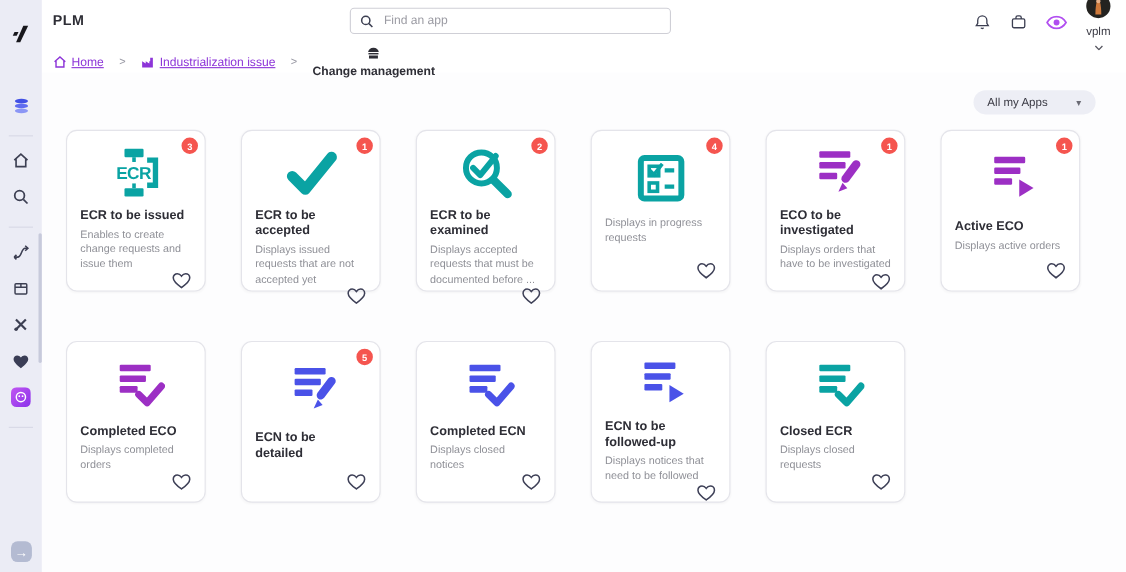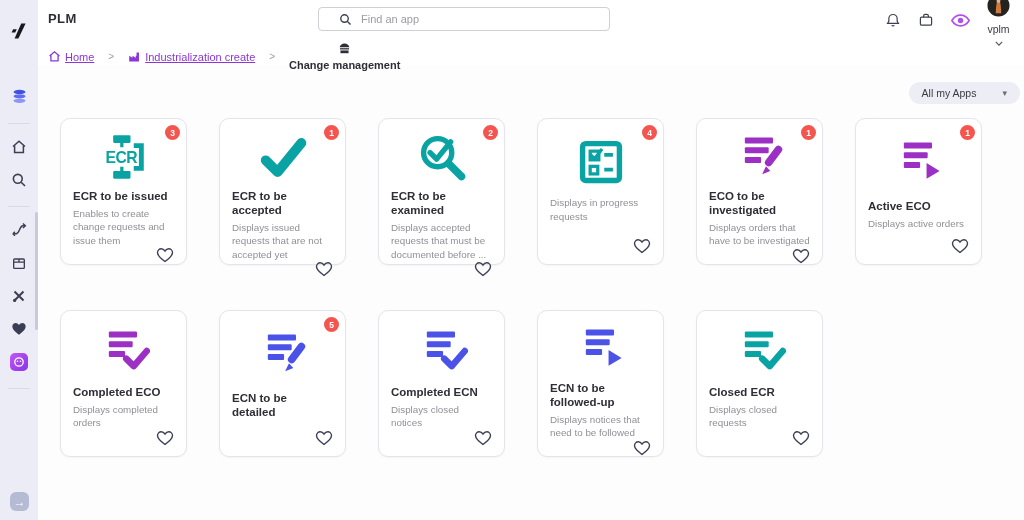--- a/index.html
+++ b/index.html
@@ -13,38 +13,38 @@
   .side-item{height:17px;margin:8px 0;display:flex;align-items:center;justify-content:center;cursor:pointer;}
   .side-div{width:22px;height:1px;background:#d7d9e6;margin:8px 0;}
   .side-scroll{position:absolute;right:0;top:212px;width:3px;height:118px;background:#c7cadb;border-radius:2px;}
   .expand-btn{position:absolute;left:10px;bottom:9px;width:19px;height:19px;border-radius:6px;
               background:#b4bbd2;color:#fff;display:flex;align-items:center;justify-content:center;
               font-size:12px;cursor:pointer;}
   
   .topbar{position:absolute;left:38px;top:0;right:0;height:66px;background:#fff;}
   .app-title{position:absolute;left:10px;top:11px;font-size:13px;font-weight:bold;letter-spacing:.4px;}
   .search{position:absolute;left:280px;top:7px;width:292px;height:24px;border:1px solid #cfcfd6;
-          border-radius:4px;display:flex;align-items:center;box-sizing:border-box;padding:0 20px;background:#fff;}
+          border-radius:4px;display:flex;align-items:center;box-sizing:border-box;padding:0 8px;background:#fff;}
   .search svg{flex:0 0 auto;margin-right:7px;}
   .search input{border:none;outline:none;flex:1;font-size:11px;font-family:"Liberation Sans",sans-serif;color:#444;}
   .search input::placeholder{color:#9b9ba3;}
   .top-actions{position:absolute;right:14px;top:0;height:40px;display:flex;align-items:center;gap:17px;}
   .ta{display:flex;align-items:center;cursor:pointer;}
   .user{display:flex;align-items:center;gap:6px;cursor:pointer;flex-direction:column;}
   .user-name{font-size:10.5px;color:#3a3a44;}
   
   .breadcrumb{position:absolute;left:10px;top:42px;display:flex;align-items:center;gap:14px;font-size:11px;}
   .crumb{display:flex;align-items:center;gap:4px;}
   .crumb .bc-label{cursor:pointer;}
   .crumb-link{color:#8d35d8;}
   .crumb-link .bc-label{text-decoration:underline;}
   .crumb-current{color:#2e2e36;font-weight:bold;flex-direction:column;}
   .bc-sep{color:#9a9aa5;font-size:10px;}
   
-  .filter-pill{position:absolute;right:4px;top:82px;height:22px;padding:0 13px;border-radius:12px;
+  .filter-pill{position:absolute;right:28px;top:82px;height:22px;padding:0 13px;border-radius:12px;
                background:#edeef5;display:flex;align-items:center;gap:26px;font-size:10.5px;color:#3a3a44;
                cursor:pointer;}
   .filter-caret{font-size:9px;color:#6a6a74;}
   
   .grid{position:absolute;left:60px;top:118px;display:grid;grid-template-columns:repeat(6,127px);
         column-gap:32px;row-gap:45px;}
   .card{width:127px;height:147px;background:#fff;border:1px solid #e4e4ea;border-radius:10px;
         box-sizing:border-box;padding:10px 12px;display:flex;flex-direction:column;position:relative;
         box-shadow:0 1px 2px rgba(40,40,60,.04);cursor:pointer;}
   .badge{position:absolute;top:4px;right:4px;min-width:15px;height:15px;border-radius:50%;
@@ -186,21 +186,21 @@
           </span>
           <span class="bc-label">Home</span>
         </span>
         <span class="bc-sep">&gt;</span>
         <span class="crumb crumb-link">
           <span style="display:flex">
             <svg width="13" height="13" viewBox="0 0 16 16" fill="currentColor">
               <path d="M1.5 14 V7 l4 2.6 V7 l4 2.6 V7 h1 V3.2 h3 V14 Z"></path>
             </svg>
           </span>
-          <span class="bc-label">Industrialization create</span>
+          <span class="bc-label">Industrialization issue</span>
         </span>
         <span class="bc-sep">&gt;</span>
         <span class="crumb crumb-current">
           <span style="display:flex">
             <svg width="13" height="13" viewBox="0 0 16 16" fill="currentColor">
               <path d="M8 1.8 C4.6 1.8 2.6 4 2 6.4 H14 C13.4 4 11.4 1.8 8 1.8 Z"></path>
               <rect x="2.4" y="7.6" width="11.2" height="1.6"></rect>
               <rect x="3" y="10.4" width="10" height="3.4"></rect>
             </svg>
           </span>

